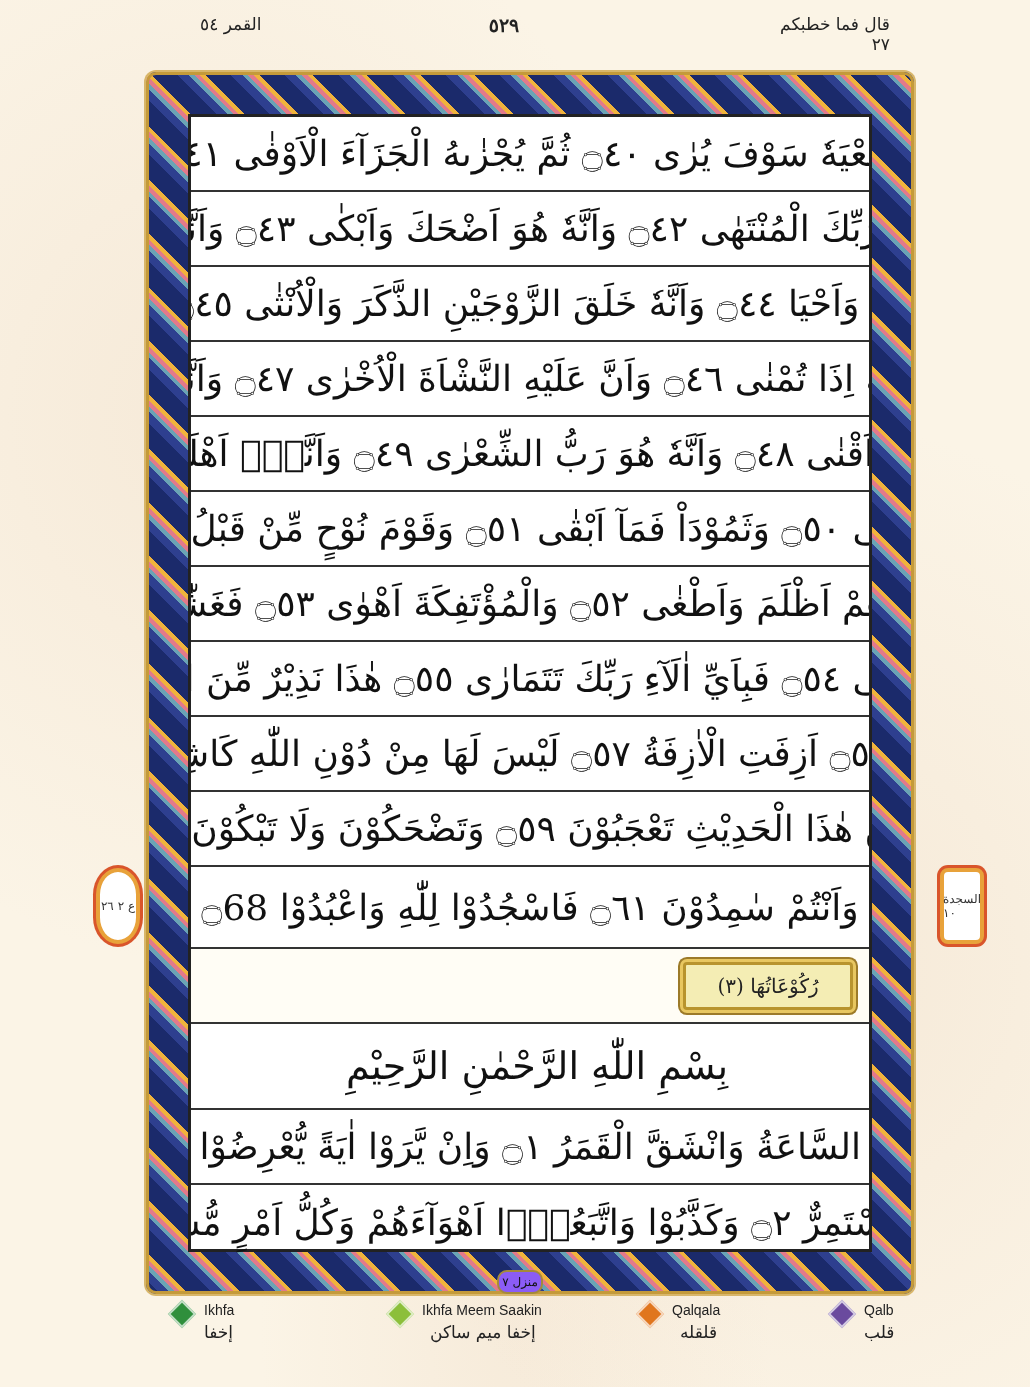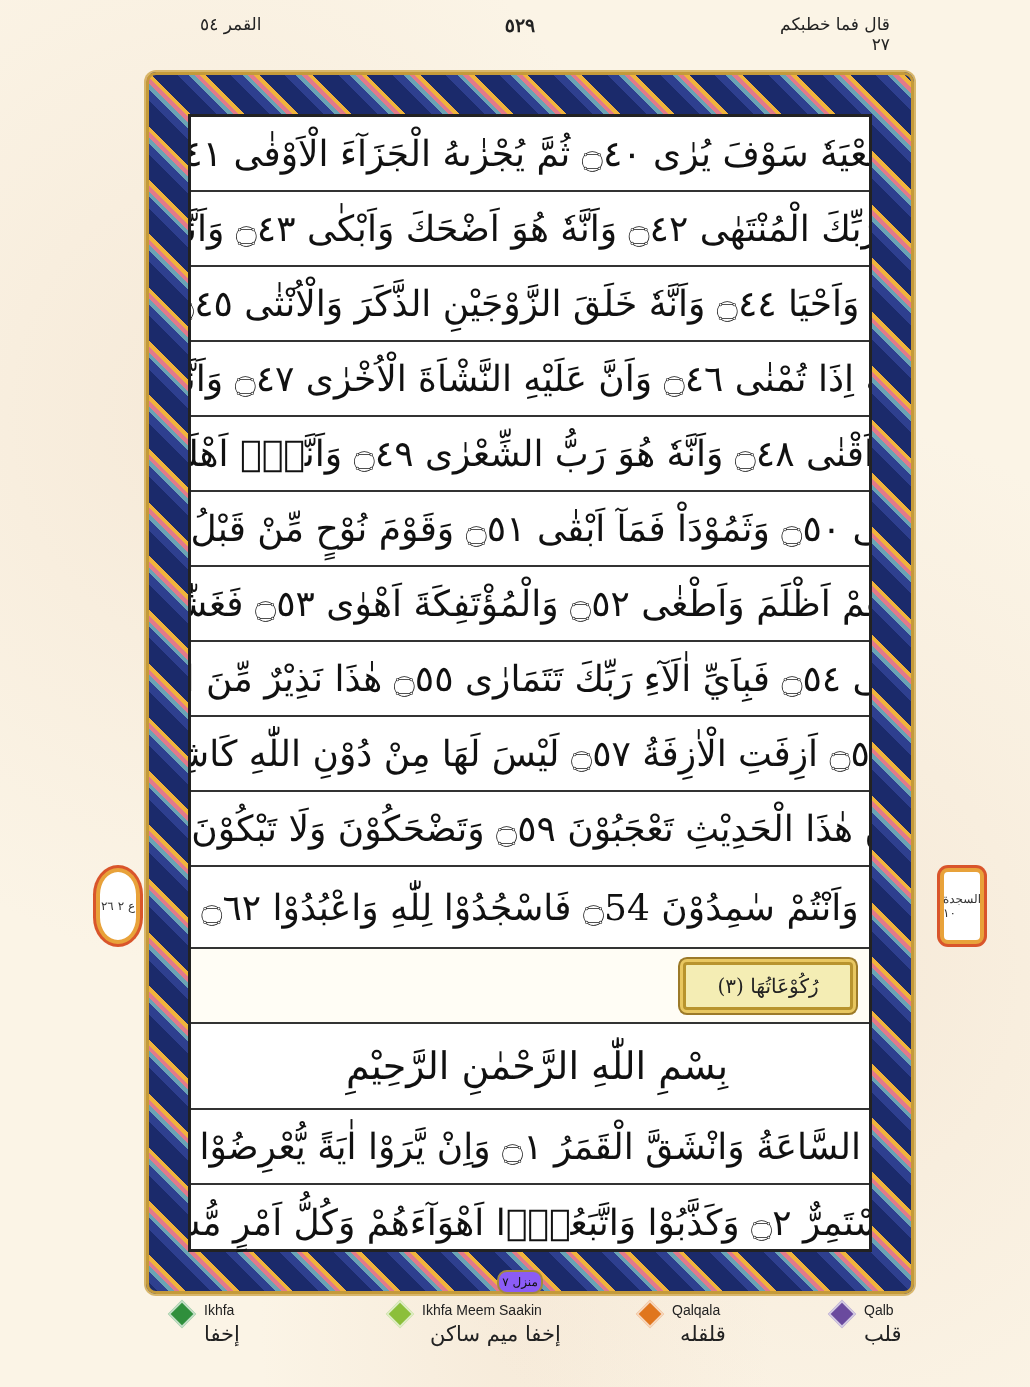--- a/index.html
+++ b/index.html
@@ -11,21 +11,21 @@
       radial-gradient(ellipse at 20% 30%, rgba(236,214,190,0.35) 0, transparent 40%),
       radial-gradient(ellipse at 80% 70%, rgba(236,214,190,0.35) 0, transparent 40%),
       radial-gradient(ellipse at 50% 95%, rgba(236,214,190,0.3) 0, transparent 35%);
     font-family: "DejaVu Sans", sans-serif;
     overflow: hidden;
     color: #111;
   }
   
   .hdr { position: absolute; top: 14px; height: 30px; font-family: "DejaVu Serif", serif; font-size: 17px; color: #222; }
   .hdr-juz { left: 760px; width: 130px; text-align: right; direction: rtl; }
-  .hdr-page { left: 480px; width: 80px; text-align: center; font-weight: bold; font-size: 19px; }
+  .hdr-page { left: 464px; width: 80px; text-align: center; font-weight: bold; font-size: 19px; }
   .hdr-surah { left: 200px; width: 100px; text-align: left; direction: rtl; }
 
   
   .frame {
     position: absolute; left: 146px; top: 72px; width: 768px; height: 1222px;
     border-radius: 10px;
     background:
       repeating-linear-gradient(45deg, #1b2a6b 0 10px, #2e3f8f 10px 18px, #6aa3b5 18px 22px, #e27a8a 22px 26px, #f0b33c 26px 30px, #1b2a6b 30px 38px);
     box-shadow: inset 0 0 0 3px #c49a3a, 0 0 0 2px #d8b66a;
   }
@@ -80,21 +80,21 @@
     font-family: "DejaVu Serif", serif; font-size: 12px; text-align: center; line-height: 20px;
   }
 
   
   .legend { position: absolute; top: 1302px; }
   .legend .dia {
     position: absolute; left: 0; top: 2px; width: 20px; height: 20px; transform: rotate(45deg);
     border: 2px solid rgba(255,255,255,0.7);
   }
   .legend .en { position: absolute; left: 32px; top: 0; font-family: "Liberation Sans", sans-serif; font-weight: normal; font-size: 14px; color: #222; white-space: nowrap; }
-  .legend .ar { position: absolute; top: 20px; font-family: "DejaVu Serif", serif; font-size: 21px; color: #222; white-space: nowrap; direction: rtl; }
+  .legend .ar { position: absolute; top: 20px; font-family: "DejaVu Serif", serif; font-size: 17px; color: #222; white-space: nowrap; direction: rtl; }
   .lg-ikhfa { left: 172px; }
   .lg-meem { left: 390px; }
   .lg-qalqala { left: 640px; }
   .lg-qalb { left: 832px; }
 </style>
 </head>
 <body>
 
 <div class="hdr hdr-juz">قال فما خطبكم ٢٧</div>
 <div class="hdr hdr-page">٥٢٩</div>
@@ -127,21 +127,21 @@
     <div class="line" style="top:525px">
         <span class="seg">غَشّٰى ۝٥٤ فَبِاَيِّ اٰلَآءِ رَبِّكَ تَتَمَارٰى ۝٥٥ هٰذَا نَذِيْرٌ مِّنَ النُّذُرِ</span>
       </div>
     <div class="line" style="top:600px">
         <span class="seg">الْاُوْلٰى ۝٥٦ اَزِفَتِ الْاٰزِفَةُ ۝٥٧ لَيْسَ لَهَا مِنْ دُوْنِ اللّٰهِ كَاشِفَةٌ ۝٥٨</span>
       </div>
     <div class="line" style="top:675px">
         <span class="seg">اَفَمِنْ هٰذَا الْحَدِيْثِ تَعْجَبُوْنَ ۝٥٩ وَتَضْحَكُوْنَ وَلَا تَبْكُوْنَ ۝٦٠</span>
       </div>
     <div class="line" style="top:750px; height:82px">
-        <span class="seg">وَاَنْتُمْ سٰمِدُوْنَ ۝54 فَاسْجُدُوْا لِلّٰهِ وَاعْبُدُوْا ۝٦٢</span>
+        <span class="seg">وَاَنْتُمْ سٰمِدُوْنَ ۝٦١ فَاسْجُدُوْا لِلّٰهِ وَاعْبُدُوْا ۝68</span>
       </div>
 
     <div class="banner">
       <div class="cartouche c-side">
           <span>رُكُوْعَاتُهَا (٣)</span>
         </div>
     </div>
 
     <div class="line bismillah" style="top:907px; height:86px">
         <span class="seg">بِسْمِ اللّٰهِ الرَّحْمٰنِ الرَّحِيْمِ</span>

